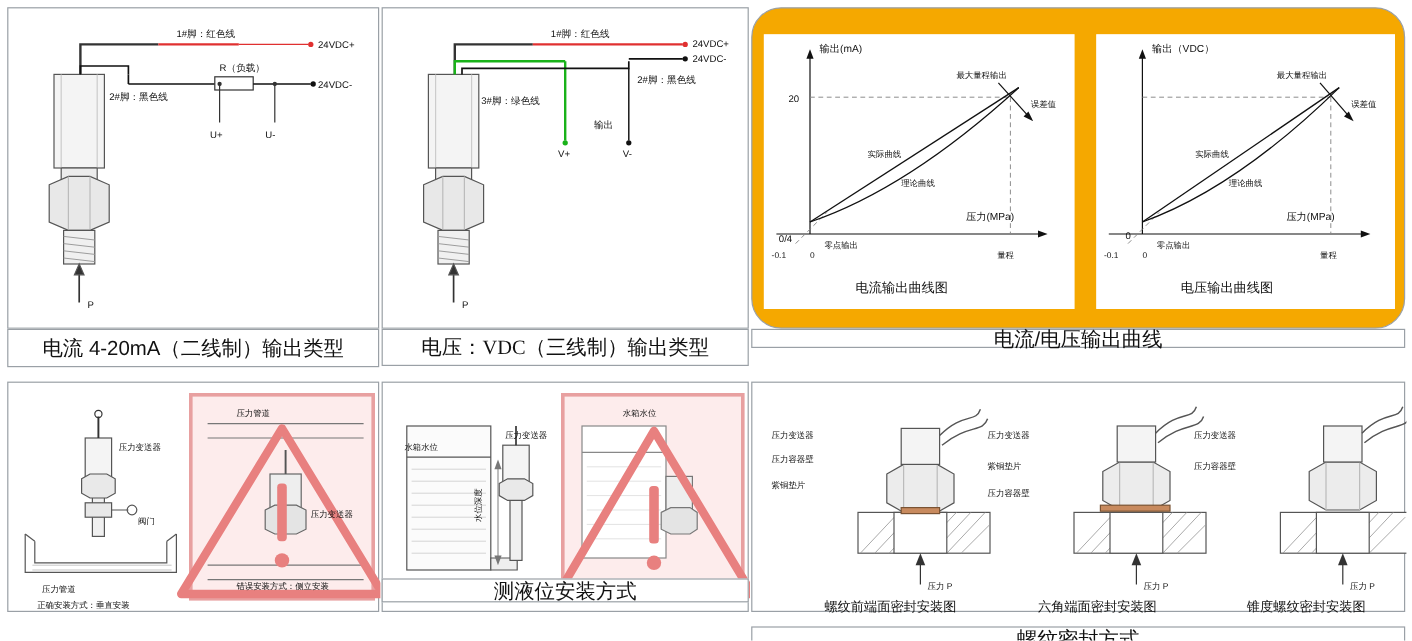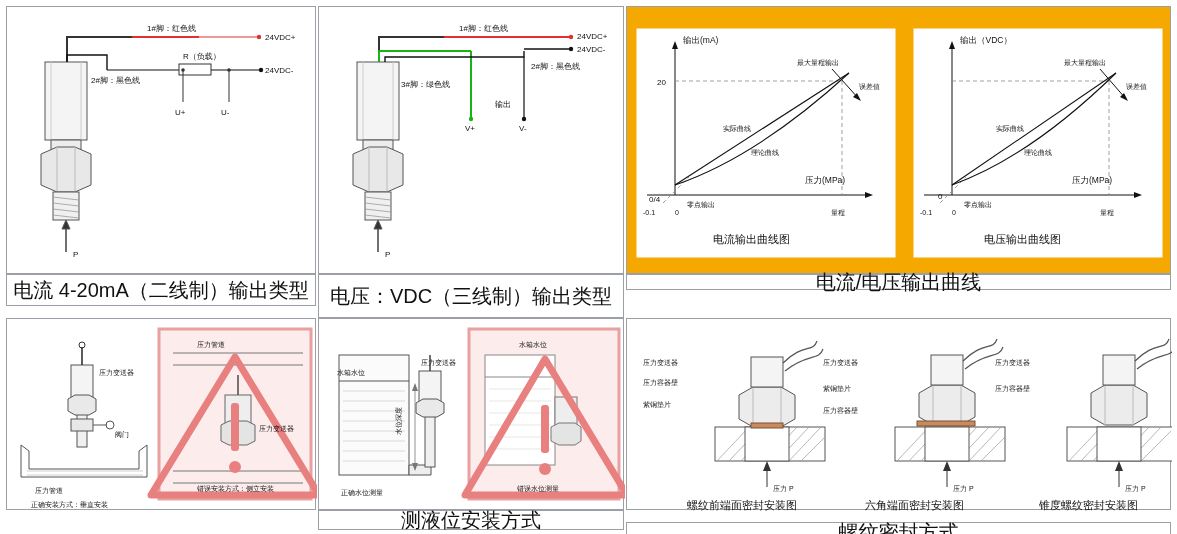--- a/index.html
+++ b/index.html
@@ -1,21 +1,21 @@
 <!DOCTYPE html>
 <html><head>
 <meta charset="utf-8">
 <style>
   html,body{margin:0;padding:0;background:#fff;}
   body{font-family:"Liberation Sans","DejaVu Sans",sans-serif;}
   #page{position:relative;width:1177px;height:534px;background:#ffffff;overflow:hidden;}
 
   .cell{position:absolute;box-sizing:border-box;border:1px solid #9aa0a6;background:#fff;}
   .caption{position:absolute;box-sizing:border-box;border:1px solid #9aa0a6;background:#fff;
-           display:flex;align-items:center;justify-content:center;font-size:20px;color:#111;}
+           display:flex;align-items:center;justify-content:center;font-size:17px;color:#111;}
   .panel-orange{background:#F5A800;}
 
   .svgwrap{position:absolute;left:0;top:0;width:100%;height:100%;}
   svg{display:block;}
 
   .lbl{font-size:8px;fill:#111;font-family:"Liberation Sans","DejaVu Sans",sans-serif;}
   .lbl-cn{font-size:8.5px;fill:#111;}
   .tiny{font-size:7px;fill:#111;}
   .capsmall{font-size:11px;fill:#111;}
 </style>
@@ -130,21 +130,21 @@
         <text class="lbl" x="212" y="62">2#脚：黑色线</text>
         <text class="lbl" x="258" y="32">24VDC+</text>
         <text class="lbl" x="258" y="45">24VDC-</text>
         <text class="lbl" x="176" y="100">输出</text>
         <text class="lbl" x="146" y="124">V+</text>
         <text class="lbl" x="200" y="124">V-</text>
       </svg>
     </div>
   </div>
 
-  <div class="cell panel-orange" style="left:626px;top:6px;width:545px;height:268px;">
+  <div class="cell panel-orange" style="left:626px;top:6px;width:545px;height:268px;border-radius:25px;">
     <div class="svgwrap">
       <svg viewBox="0 0 545 268" width="545" height="268">
 
         <rect x="10" y="22" width="258" height="228" fill="#ffffff" stroke="#ffffff"></rect>
         <rect x="287" y="22" width="248" height="228" fill="#ffffff" stroke="#ffffff"></rect>
 
         <g>
           <line x1="48" y1="40" x2="48" y2="188" stroke="#111" stroke-width="1"></line>
           <polygon points="48,34 45,42 51,42" fill="#111"></polygon>
           <line x1="20" y1="188" x2="240" y2="188" stroke="#111" stroke-width="1"></line>
@@ -204,21 +204,21 @@
           <text class="tiny" x="60" y="200">零点输出</text>
           <text class="capsmall" x="80" y="236">电压输出曲线图</text>
         </g>
       </svg>
     </div>
   </div>
 
   <div class="caption" style="left:6px;top:274px;width:310px;height:32px;">
     <span>电流 4-20mA（二线制）输出类型</span>
   </div>
-  <div class="caption" style="left:318px;top:274px;width:306px;height:44px;">
+  <div class="caption" style="left:318px;top:274px;width:306px;height:31px;font-family:Liberation Serif, serif;">
     <span>电压：VDC（三线制）输出类型</span>
   </div>
   <div class="caption" style="left:626px;top:274px;width:545px;height:16px;">
     <span>电流/电压输出曲线</span>
   </div>
 
   <div class="cell" style="left:6px;top:318px;width:310px;height:192px;">
     <div class="svgwrap">
       <svg viewBox="0 0 310 192" width="310" height="192">
 
@@ -424,20 +424,20 @@
         <text class="tiny" x="368" y="72">压力容器壁</text>
         <text class="tiny" x="498" y="172">压力 P</text>
         <text class="capsmall" x="412" y="190" font-size="10">锥度螺纹密封安装图</text>
       </svg>
     </div>
   </div>
 
   <div class="caption" style="left:6px;top:510px;width:310px;height:20px;margin-top:44px;">
     <span>测压力安装方式</span>
   </div>
-  <div class="caption" style="left:318px;top:510px;width:306px;height:20px;">
+  <div class="caption" style="left:318px;top:482px;width:306px;height:20px;">
     <span>测液位安装方式</span>
   </div>
   <div class="caption" style="left:626px;top:510px;width:545px;height:20px;margin-top:12px;">
     <span>螺纹密封方式</span>
   </div>
 
 </div>
 
 </body></html>

